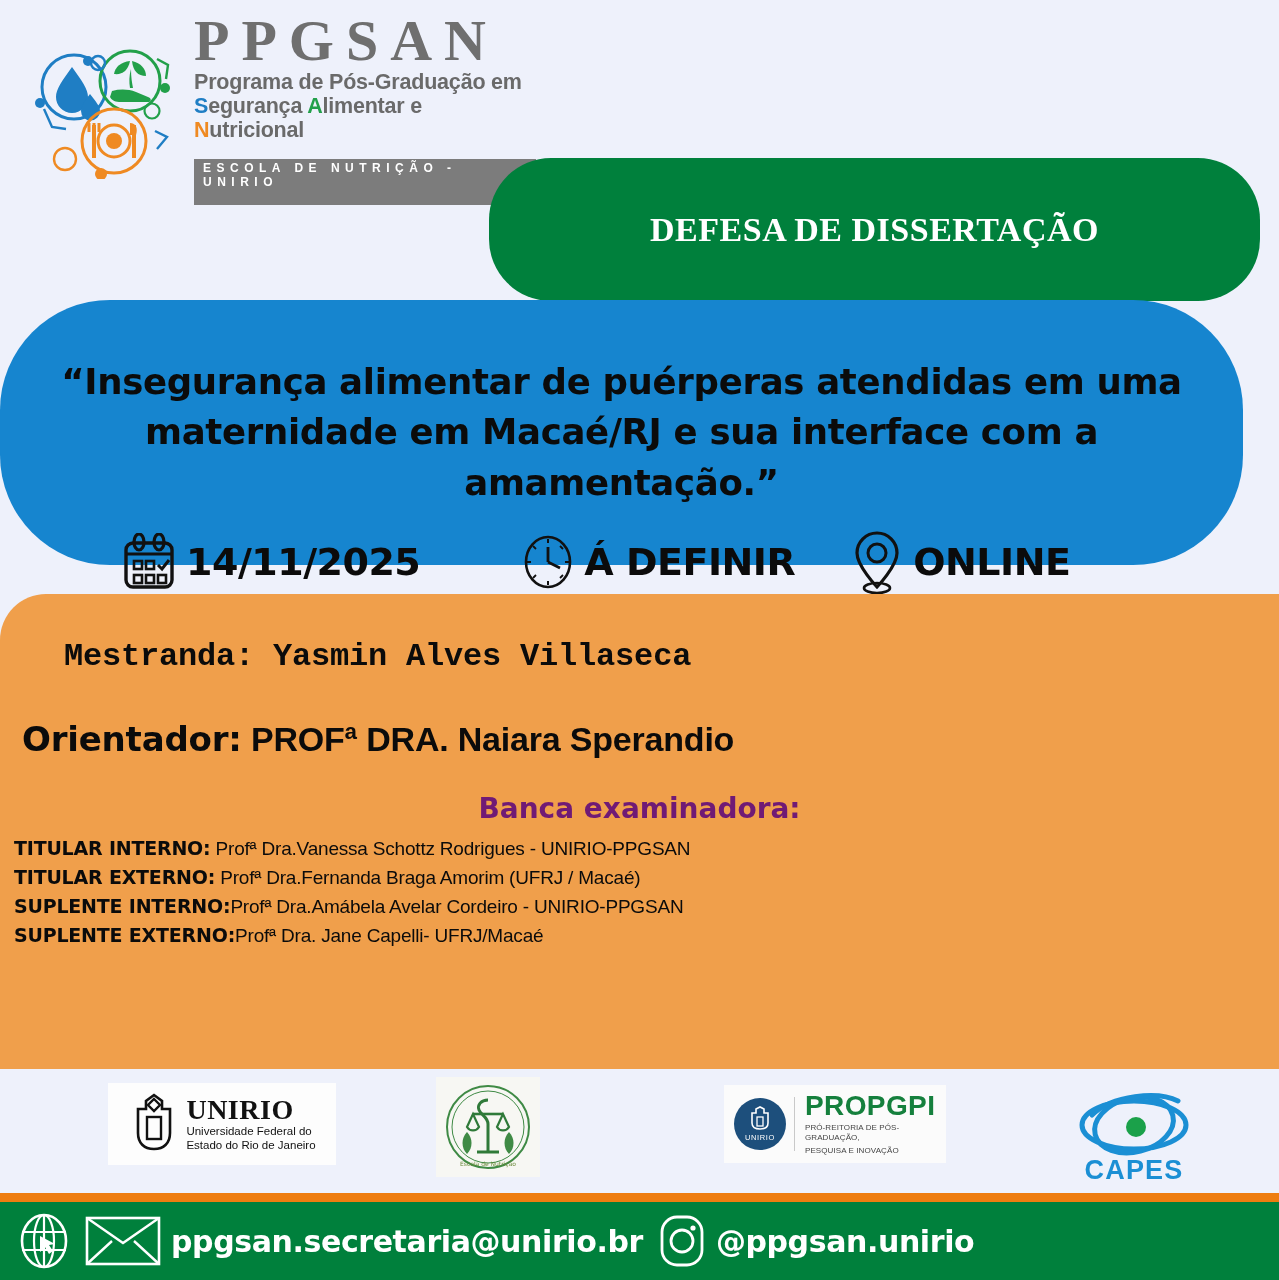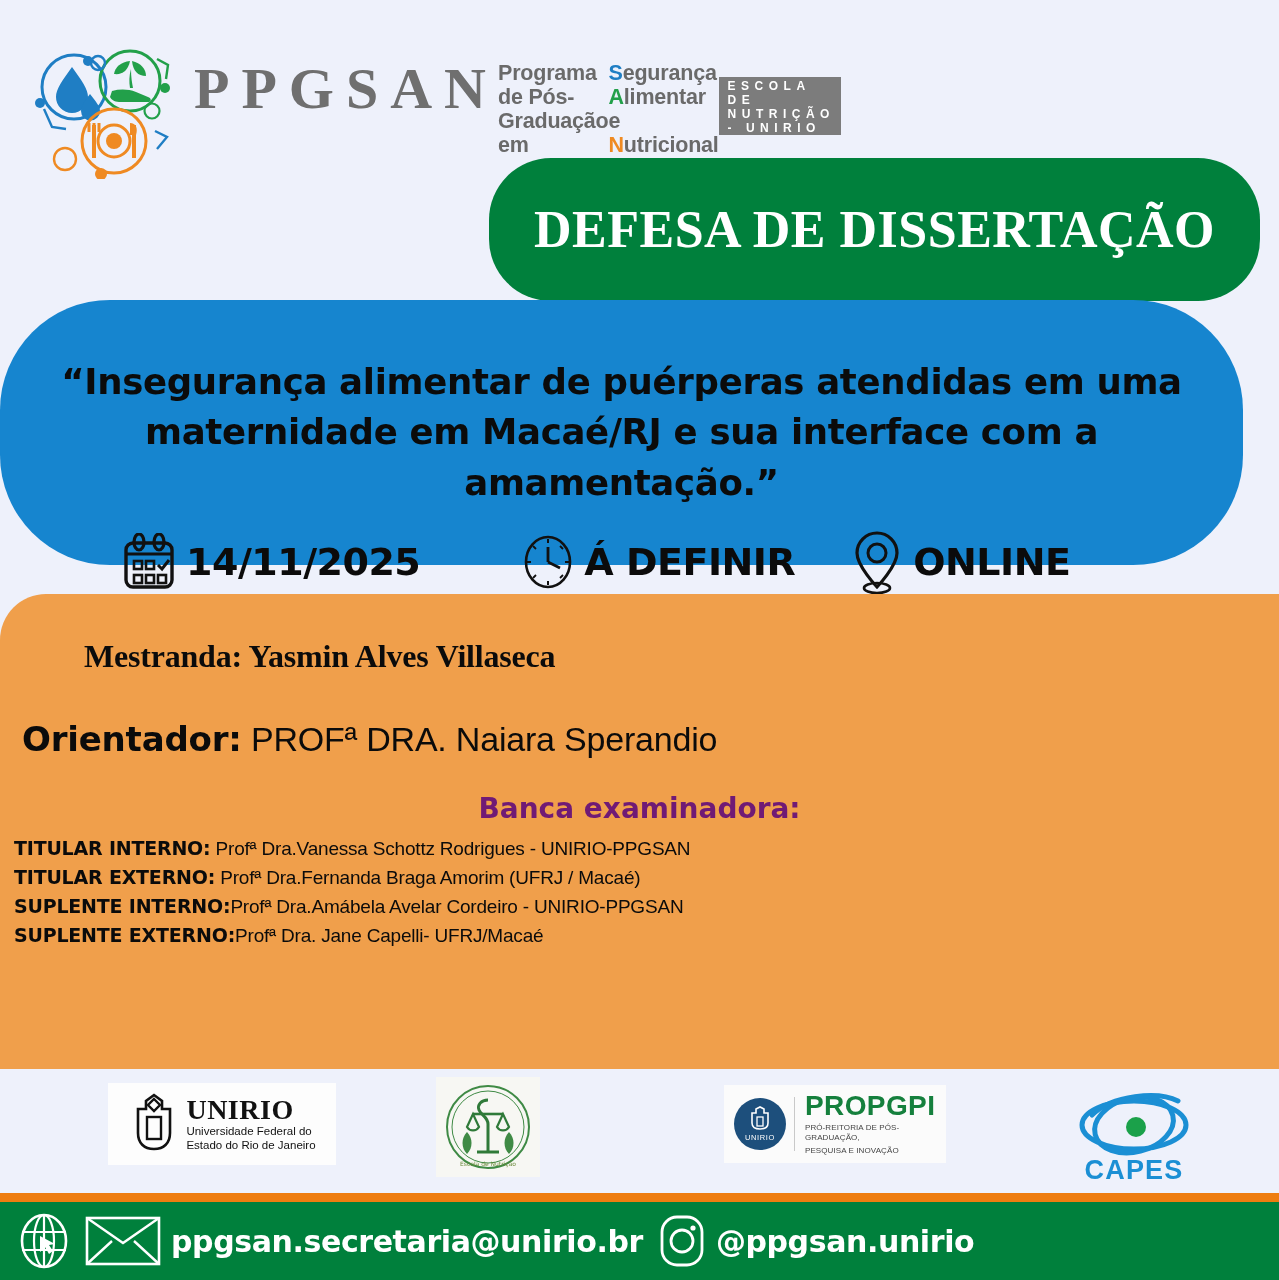--- a/index.html
+++ b/index.html
@@ -7,38 +7,38 @@
     width:1279px;height:1280px;
     background:#eef1fb;
     font-family:"Liberation Sans", sans-serif;
     overflow:hidden;position:relative;
   }
   .poster{position:relative;width:1279px;height:1280px;background:#eef1fb;}
 
   
   .logo-wrap{position:absolute;left:26px;top:34px;width:510px;height:150px;display:flex;align-items:center;gap:8px;}
   .logo-mark{width:160px;height:140px;position:relative;flex:0 0 160px;}
-  .logo-text{display:flex;align-items:flex-start;justify-content:center;}
+  .logo-text{display:flex;flex-direction:column;align-items:flex-start;justify-content:center;}
   .ppgsan-word{font-family:"Liberation Serif", serif;font-weight:700;font-size:58px;letter-spacing:12px;color:#6f6f6f;line-height:.98;}
   .ppgsan-sub1{font-size:21.5px;font-weight:700;color:#6a6a6a;line-height:1.12;letter-spacing:-.2px;}
   .ppgsan-sub2{font-size:21.5px;font-weight:700;color:#6a6a6a;line-height:1.12;letter-spacing:-.2px;}
   .ppgsan-sub2 .s{color:#1f7ec4;}
   .ppgsan-sub2 .a{color:#22a04a;}
   .ppgsan-sub2 .n{color:#ef8a22;}
-  .ppgsan-esc{margin-top:16px;background:#7c7c7c;color:#fff;font-size:12px;font-weight:700;letter-spacing:5.5px;padding:2px 6px 0 9px;}
+  .ppgsan-esc{margin-top:16px;background:#7c7c7c;color:#fff;font-size:12px;font-weight:700;letter-spacing:5.5px;padding:2px 6px 16px 9px;}
 
   
   .green-pill{
     position:absolute;left:489px;top:158px;width:771px;height:143px;
     background:#00803c;border-radius:62px;
     display:flex;align-items:center;justify-content:center;
   }
   .green-pill-label{
     font-family:"Liberation Serif", serif;font-weight:700;
-    font-size:52px;color:#ffffff;letter-spacing:.5px;white-space:nowrap;
+    font-size:34px;color:#ffffff;letter-spacing:.5px;white-space:nowrap;
   }
 
   
   .blue-block{
     position:absolute;left:0px;top:300px;width:1243px;height:265px;
     background:#1685cf;border-radius:110px;
     display:flex;align-items:center;justify-content:center;padding:0 44px;box-sizing:border-box;
   }
   .blue-title{
     font-family:"DejaVu Sans", sans-serif;font-weight:700;font-size:35.5px;color:#0b0b0b;
@@ -50,25 +50,25 @@
   .info-item{display:flex;align-items:center;gap:10px;}
   .info-text{font-family:"DejaVu Sans", sans-serif;font-weight:700;font-size:38px;color:#0b0b0b;letter-spacing:-.5px;white-space:nowrap;}
   .gap-a{width:70px;}
   .gap-b{width:24px;}
 
   
   .orange-block{
     position:absolute;left:0;top:594px;width:1279px;height:475px;
     background:#f09f4b;border-top-left-radius:46px;
   }
-  .mestranda{position:absolute;left:64px;top:44px;font-family:Liberation Serif, serif;font-size:32px;color:#0b0b0b;font-weight:700;white-space:nowrap;letter-spacing:-.2px;margin-left:20px;}
+  .mestranda{position:absolute;left:64px;top:44px;font-family:Liberation Mono, monospace;font-size:32px;color:#0b0b0b;font-weight:700;white-space:nowrap;letter-spacing:-.2px;}
   .mestranda .lbl{font-weight:700;}
   .orientador{position:absolute;left:22px;top:125px;font-size:34px;color:#0b0b0b;white-space:nowrap;letter-spacing:-.2px;}
   .orientador .lbl{font-weight:700;font-family:"DejaVu Sans", sans-serif;}
-  .orientador .val{font-weight:400;text-align:right;}
+  .orientador .val{font-weight:700;text-align:right;}
   .banca-title{position:absolute;left:0;right:0;top:198px;text-align:center;font-family:"DejaVu Sans", sans-serif;font-weight:700;font-size:28px;color:#701a75;}
   .banca-list{position:absolute;left:14px;top:240px;right:10px;}
   .banca-row{font-size:19px;color:#0b0b0b;line-height:1.48;white-space:nowrap;letter-spacing:-.2px;}
   .banca-row .role{font-weight:700;font-family:"DejaVu Sans", sans-serif;}
   .banca-row .person{font-weight:400;}
 
   
   .logo-strip{position:absolute;left:0;top:1069px;width:1270px;height:124px;display:flex;align-items:center;}
   .lg{position:absolute;display:flex;align-items:center;justify-content:center;}
 

